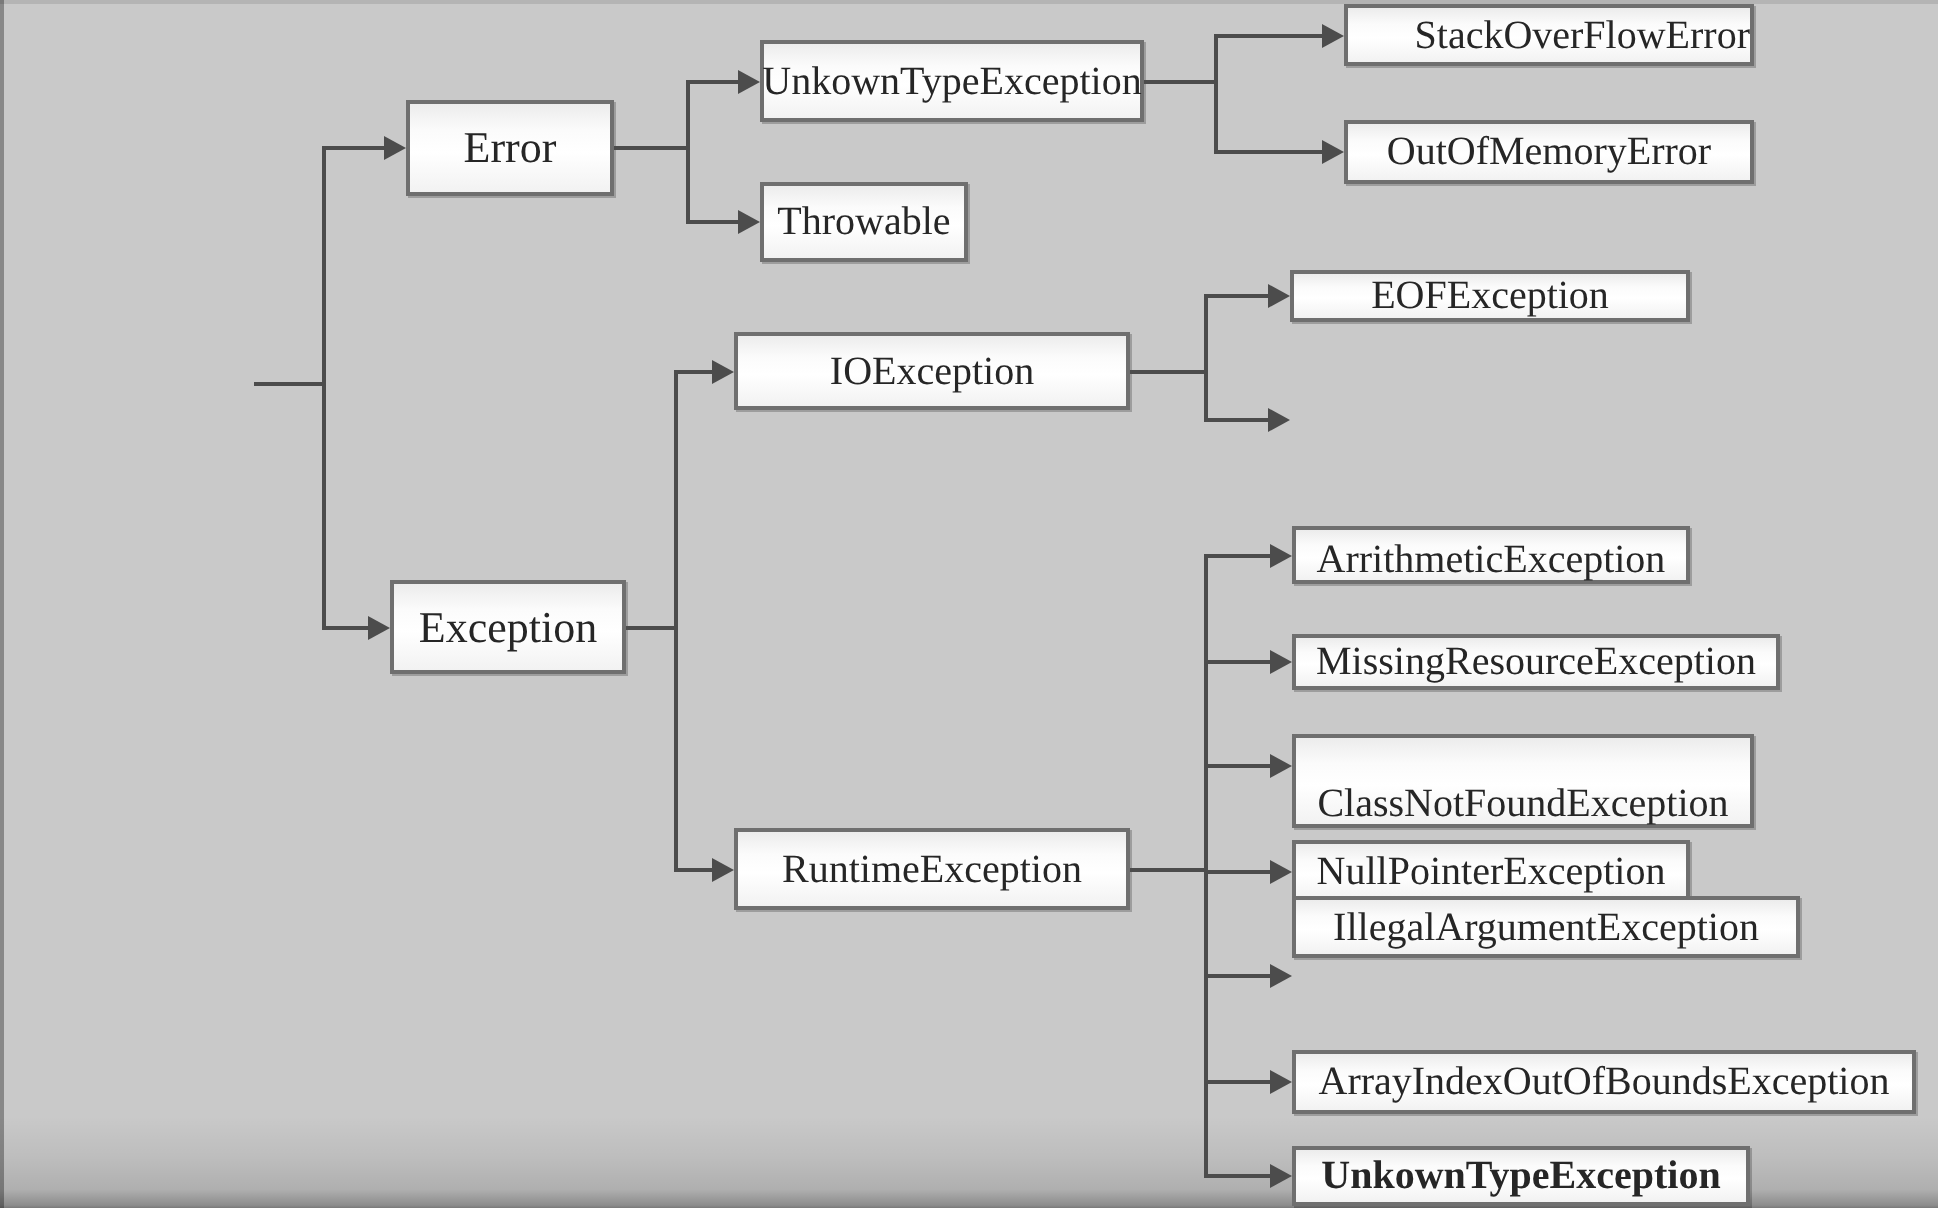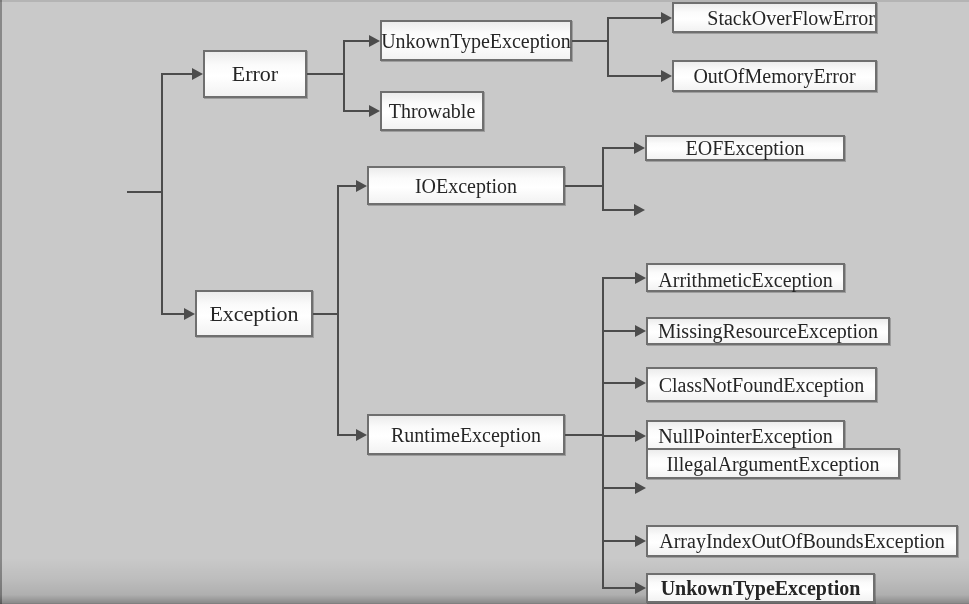--- a/index.html
+++ b/index.html
@@ -95,21 +95,21 @@
     </div>
     <div class="node" style="left: 367px; top: 414px; width: 198px; height: 41px;">
       <span>RuntimeException</span>
     </div>
     <div class="node" style="left: 646px; top: 263px; width: 199px; height: 29px; align-items: flex-end;">
       <span>ArrithmeticException</span>
     </div>
     <div class="node" style="left: 646px; top: 317px; width: 244px; height: 28px;">
       <span>MissingResourceException</span>
     </div>
-    <div class="node" style="left: 646px; top: 367px; width: 231px; height: 35px;">
+    <div class="node" style="left: 646px; top: 367px; width: 231px; height: 47px; align-items: flex-end;">
       <span>ClassNotFoundException</span>
     </div>
     <div class="node" style="left: 646px; top: 420px; width: 199px; height: 32px;">
       <span>NullPointerException</span>
     </div>
     <div class="node" style="left: 646px; top: 448px; width: 254px; height: 31px;">
       <span>IllegalArgumentException</span>
     </div>
     <div class="node" style="left: 646px; top: 525px; width: 312px; height: 32px;">
       <span>ArrayIndexOutOfBoundsException</span>

